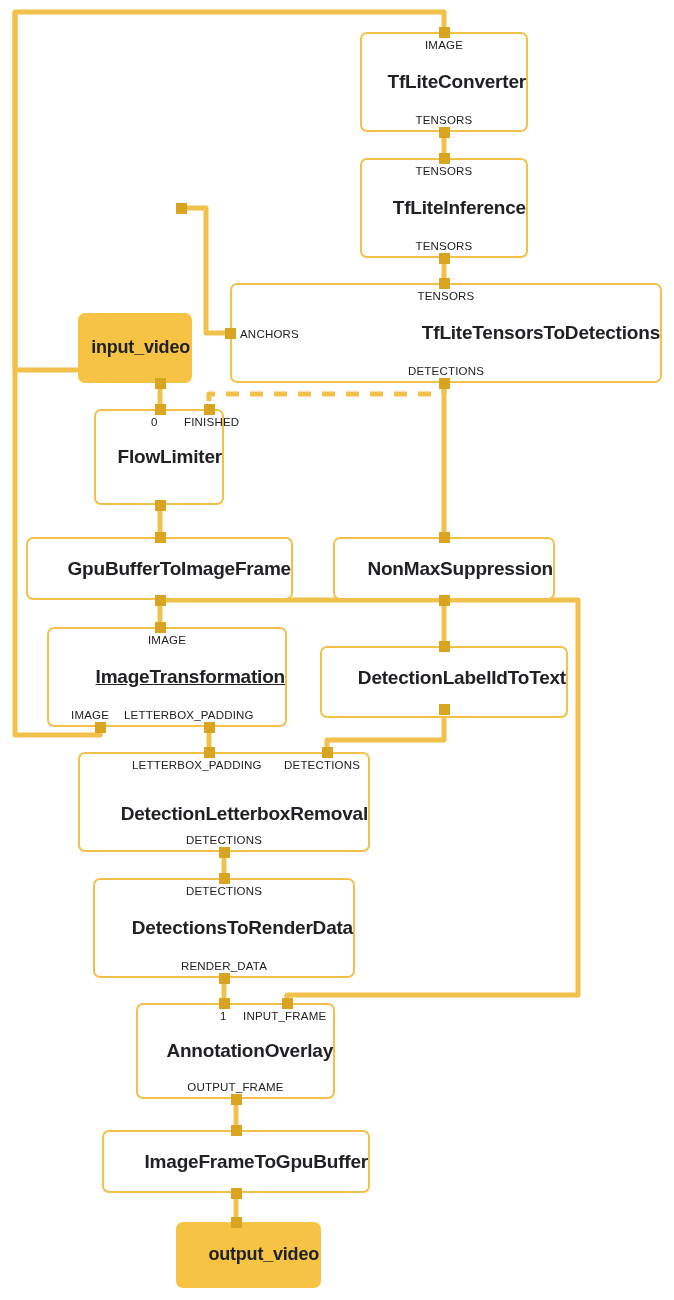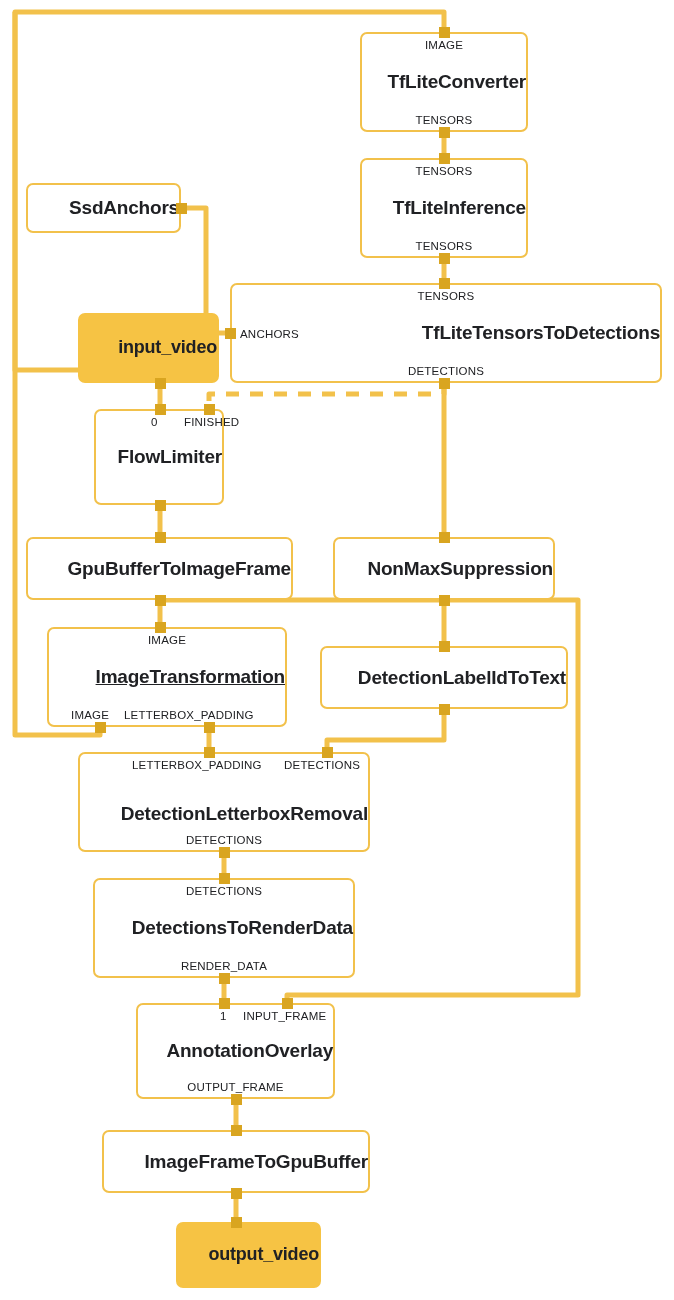--- a/index.html
+++ b/index.html
@@ -69,25 +69,22 @@
       <path d="M 160,600 L 578,600 L 578,995 L 287,995 L 287,1003" fill="none" stroke="#F2C14B" stroke-width="5" stroke-linecap="butt" stroke-linejoin="round"></path>
       <path d="M 444,600 L 444,646" fill="none" stroke="#F2C14B" stroke-width="5" stroke-linecap="butt" stroke-linejoin="round"></path>
       <path d="M 100,727 L 100,735 L 15,735 L 15,12" fill="none" stroke="#F2C14B" stroke-width="5" stroke-linecap="butt" stroke-linejoin="round"></path>
       <path d="M 209,727 L 209,752" fill="none" stroke="#F2C14B" stroke-width="5" stroke-linecap="butt" stroke-linejoin="round"></path>
       <path d="M 444,709 L 444,740 L 327,740 L 327,752" fill="none" stroke="#F2C14B" stroke-width="5" stroke-linecap="butt" stroke-linejoin="round"></path>
       <path d="M 224,852 L 224,878" fill="none" stroke="#F2C14B" stroke-width="5" stroke-linecap="butt" stroke-linejoin="round"></path>
       <path d="M 224,978 L 224,1003" fill="none" stroke="#F2C14B" stroke-width="5" stroke-linecap="butt" stroke-linejoin="round"></path>
       <path d="M 236,1099 L 236,1130" fill="none" stroke="#F2C14B" stroke-width="5" stroke-linecap="butt" stroke-linejoin="round"></path>
       <path d="M 236,1193 L 236,1222" fill="none" stroke="#F2C14B" stroke-width="5" stroke-linecap="butt" stroke-linejoin="round"></path>
     </svg>
-<div class="node stream" style="left: 78px; top: 313px; width: 141px; height: 70px; background: rgb(246, 195, 68); border-color: rgb(246, 195, 68);">
+<div class="node stream" style="left: 78px; top: 313px; width: 114px; height: 70px; background: rgb(246, 195, 68); border-color: rgb(246, 195, 68);">
       <div class="title" style="top: 22px;">input_video</div>
-    </div>
-    <div class="node" style="left: 26px; top: 183px; width: 155px; height: 50px;">
-      <div class="title" style="top: 12px;">SsdAnchors</div>
     </div>
     <div class="node" style="left: 360px; top: 32px; width: 168px; height: 100px;">
       <div class="title" style="top: 37px;">TfLiteConverter</div>
       <div class="port in" style="left: 0px; right: 0px;">IMAGE</div>
       <div class="port out" style="left: 0px; right: 0px;">TENSORS</div>
     </div>
     <div class="node" style="left: 360px; top: 158px; width: 168px; height: 100px;">
       <div class="title" style="top: 37px;">TfLiteInference</div>
       <div class="port in" style="left: 0px; right: 0px;">TENSORS</div>
       <div class="port out" style="left: 0px; right: 0px;">TENSORS</div>
@@ -108,21 +105,21 @@
     </div>
     <div class="node" style="left: 26px; top: 537px; width: 267px; height: 63px;">
       <div class="title" style="top: 18.5px;">GpuBufferToImageFrame</div>
     </div>
     <div class="node" style="left: 47px; top: 627px; width: 240px; height: 100px;">
       <div class="title" style="top: 37px; text-decoration: underline;">ImageTransformation</div>
       <div class="port in" style="left: 0px; right: 0px;">IMAGE</div>
       <div class="port out" style="left: 22px; text-align: left;">IMAGE</div>
       <div class="port out" style="left: 75px; text-align: left;">LETTERBOX_PADDING</div>
     </div>
-    <div class="node" style="left: 320px; top: 646px; width: 248px; height: 63px; padding-left: 34px;">
+    <div class="node" style="left: 320px; top: 646px; width: 248px; height: 72px; padding-left: 34px;">
       <div class="title" style="top: 18.5px;">DetectionLabelIdToText</div>
     </div>
     <div class="node" style="left: 78px; top: 752px; width: 292px; height: 100px;">
       <div class="title" style="top: 37px; margin-top: 12px;">DetectionLetterboxRemoval</div>
       <div class="port in" style="left: 52px; text-align: left;">LETTERBOX_PADDING</div>
       <div class="port in" style="left: 204px; text-align: left;">DETECTIONS</div>
       <div class="port out" style="left: 0px; right: 0px;">DETECTIONS</div>
     </div>
     <div class="node" style="left: 93px; top: 878px; width: 262px; height: 100px;">
       <div class="title" style="top: 37px;">DetectionsToRenderData</div>

